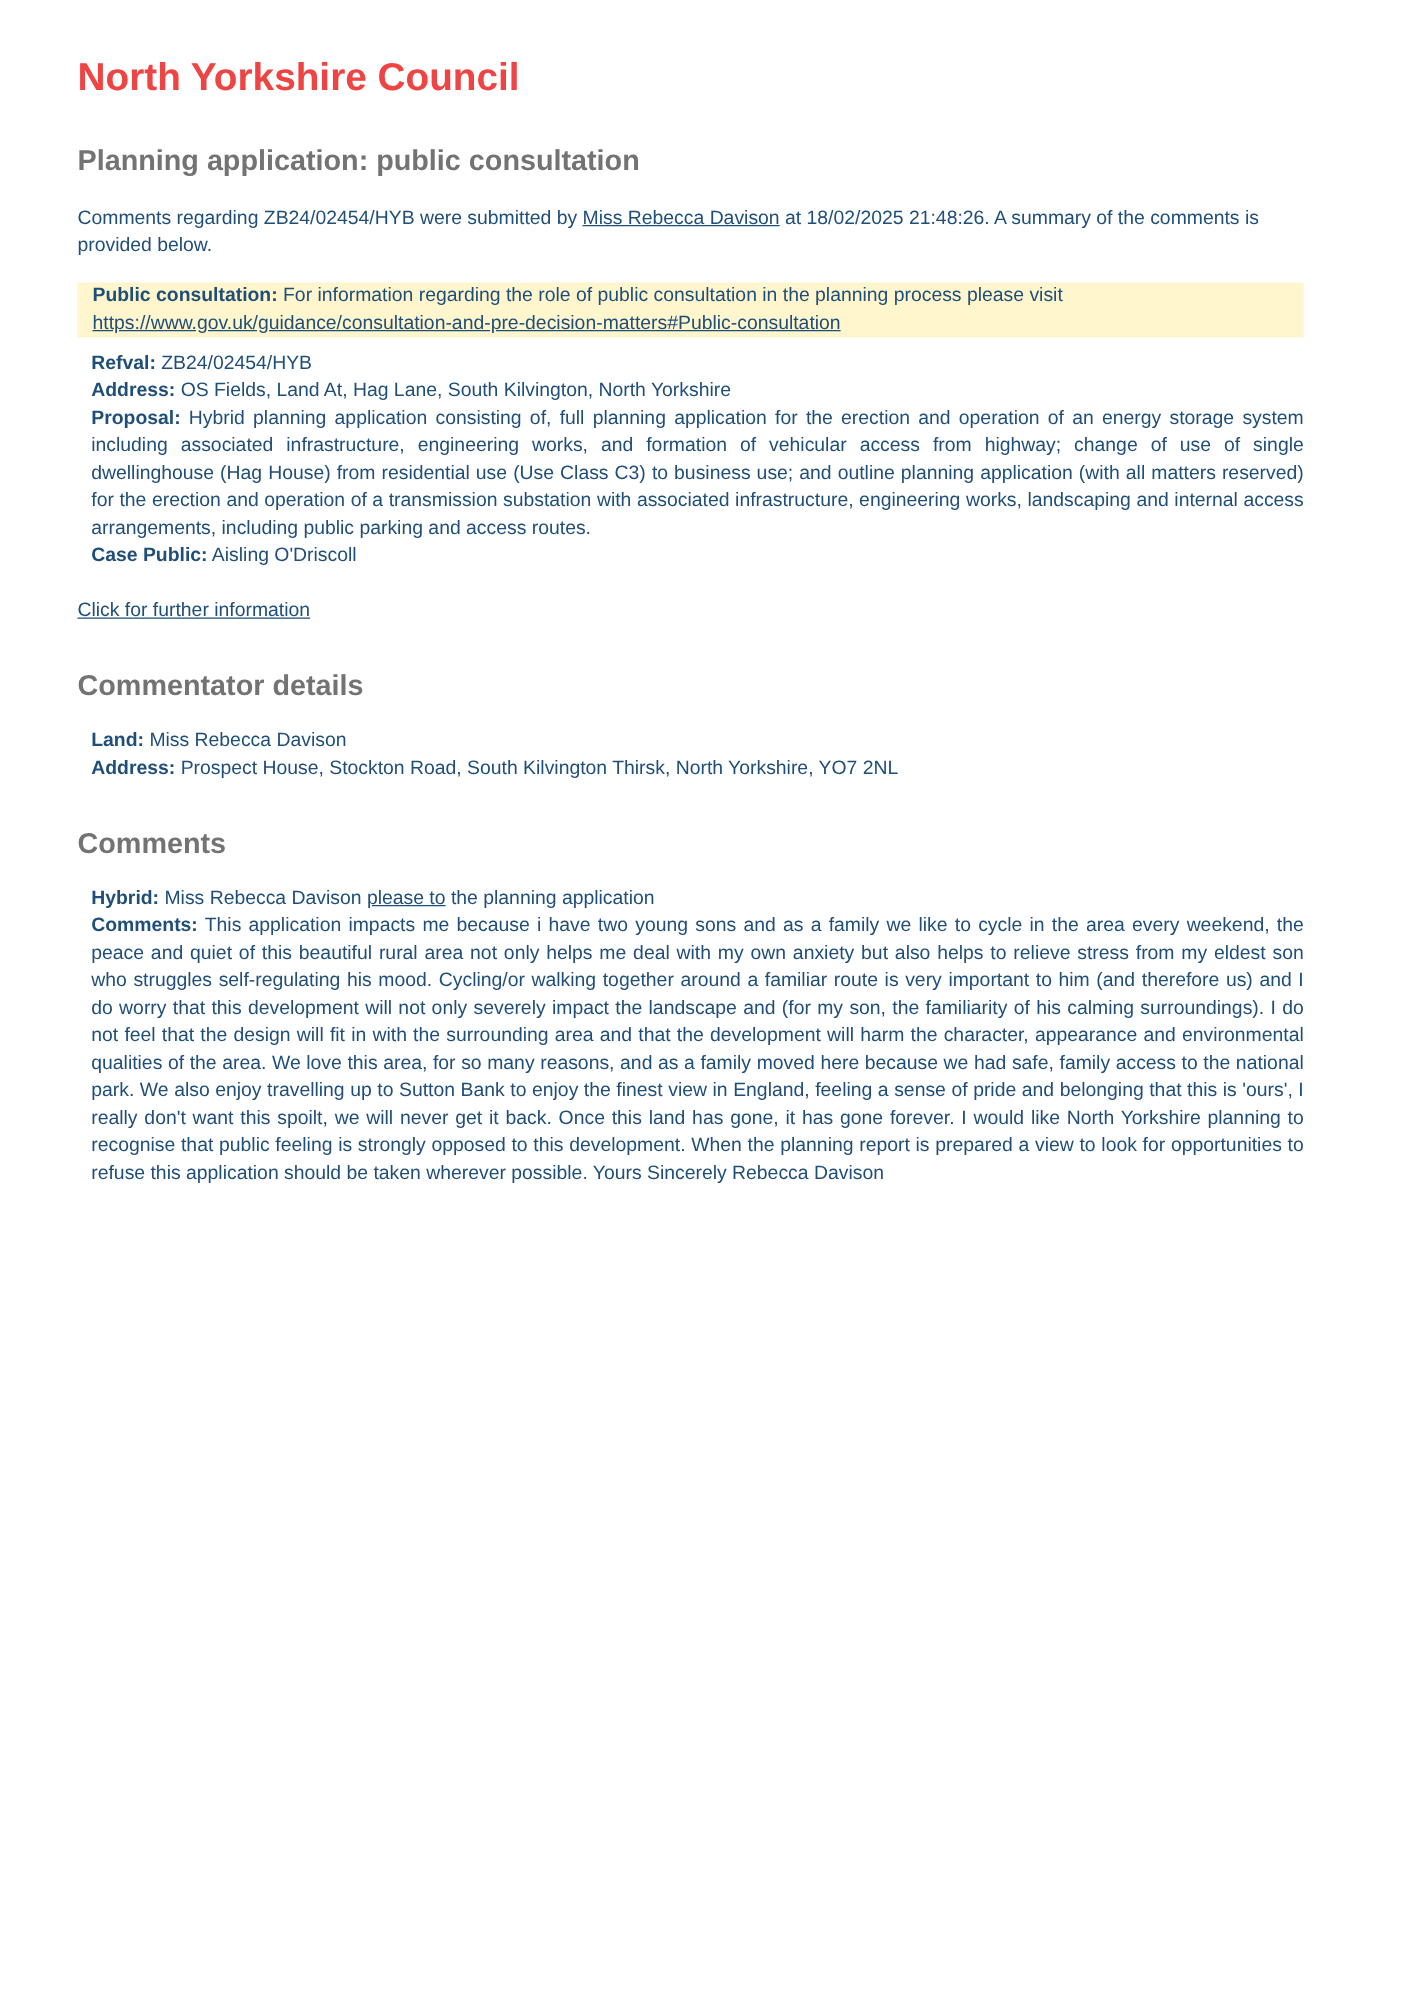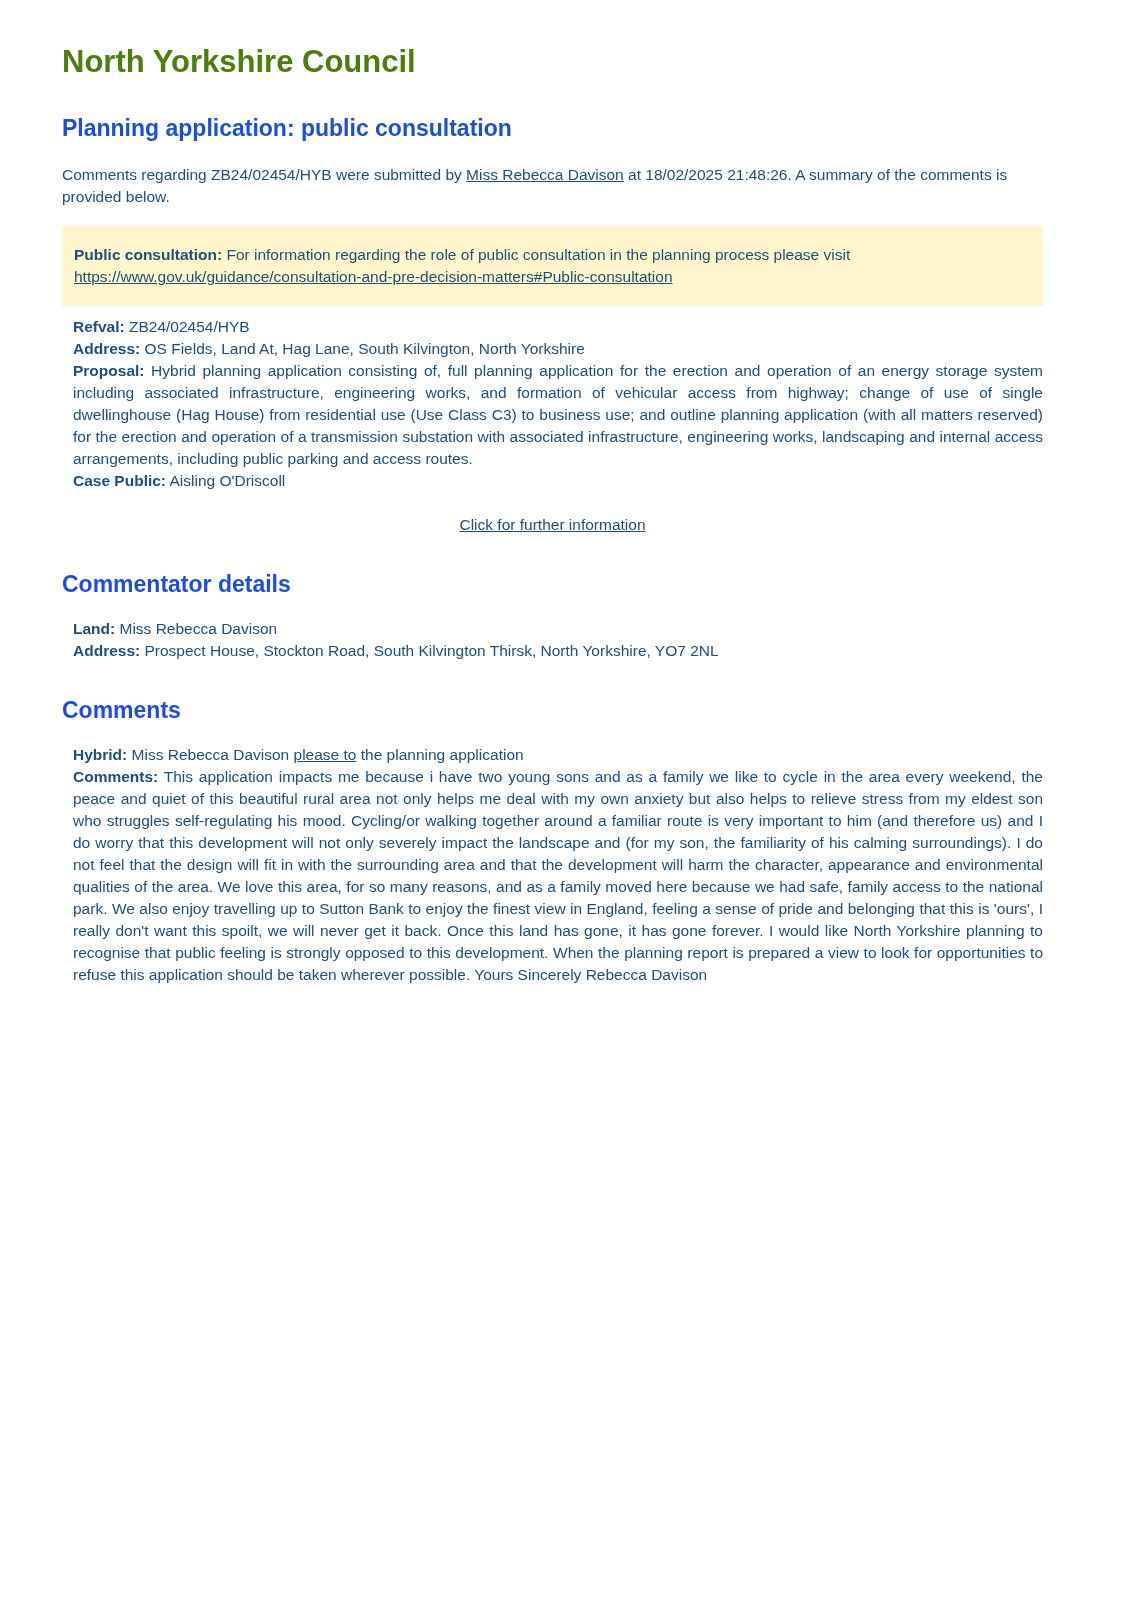--- a/index.html
+++ b/index.html
@@ -17,50 +17,50 @@
       line-height: 22px;
     }
     .page {
       padding: 44px 87px 60px 62px;
     }
     h1 {
       margin: 0 0 26px 0;
       font-size: 31px;
       line-height: 36px;
       font-weight: bold;
-      color: #4d7c0f;
+      color: #ef4444;
     }
     h2 {
       margin: 34px 0 20px 0;
       font-size: 23px;
       line-height: 28px;
       font-weight: bold;
-      color: #1d4ed8;
+      color: #737373;
     }
     p { margin: 0 0 16px 0; }
     .intro {
       font-weight: normal;
       margin: 22px 0 18px 0;
     }
     a, .plain-link {
       color: inherit;
       text-decoration: underline;
       cursor: pointer;
     }
     .notice {
       background: #fff6cd;
-      padding: 18px 12px;
+      padding: 0 12px;
       margin: 18px 0 10px 0;
     }
     .notice .b { font-weight: bold; }
     .b { font-weight: bold; }
     .u { text-decoration: underline; }
     .block { margin: 0 0 16px 11px; }
     .justify { text-align: justify; }
-    .link-line { margin: 22px 0 14px 0; text-align: center; }
+    .link-line { margin: 22px 0 14px 0; }
     .stance-line { margin: 0; }
     .comments-para { margin: 0; }
   </style>
 </head>
 <body>
 
 <div class="page">
 
   <h1>North Yorkshire Council</h1>
 

